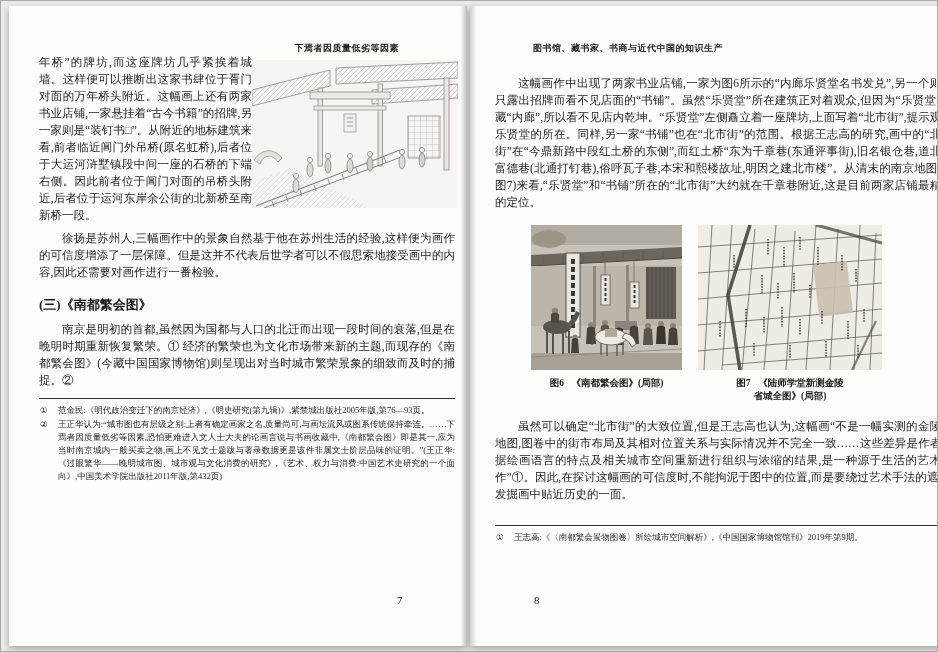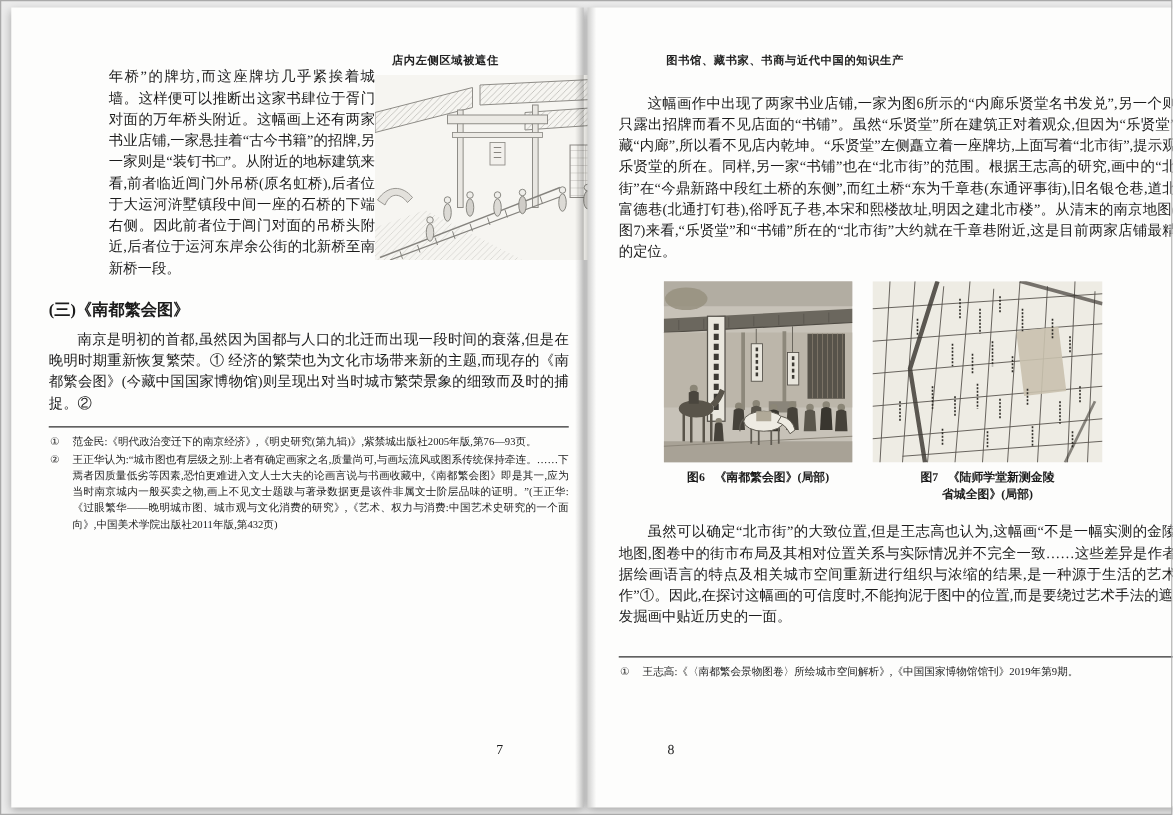--- a/index.html
+++ b/index.html
@@ -32,21 +32,21 @@
   .rh-right{text-align:left;padding-left:38px;}
 
   .body-text{
     font-size:11.5px;line-height:17px;text-align:justify;margin:0;
     color:#1c1c1c;
   }
   .indent{text-indent:2em;}
   .p1full{margin-top:21px;}
 
   .figrow{display:flex;margin-top:0;}
-  .narrow{width:213px;flex:0 0 213px;margin-left:48px;}
+  .narrow{width:213px;flex:0 0 213px;}
   .fig5{margin:6px 0 0 0;width:206px;}
   figure{margin:0;}
   .fig-caption{font-size:9.5px;font-weight:bold;line-height:13px;margin-top:7px;color:#1b1b1b;}
   .fig5cap{padding-left:24px;}
   .caplabel{margin-right:0.8em;}
 
   .p2{margin-top:6px;}
   .section-heading{font-size:13px;font-weight:bold;margin:15px 0 7px 0;line-height:18px;}
 
   .fn-rule{border:none;border-top:1.5px solid #2e2e2e;margin:9px 0 5px 0;}
@@ -69,21 +69,21 @@
 
   svg{display:block;}
 </style>
 </head>
 <body>
 
 <div class="frame"></div>
 
 <div class="page page-left">
   <div class="content">
-    <div class="running-head rh-left">店内左侧区域被遮住</div>
+    <div class="running-head rh-left">下焉者因质量低劣等因素</div>
 
 
     <div class="figrow">
       <p class="body-text narrow">年桥”的牌坊,而这座牌坊几乎紧挨着城墙。这样便可以推断出这家书肆位于胥门对面的万年桥头附近。这幅画上还有两家书业店铺,一家悬挂着“古今书籍”的招牌,另一家则是“装钉书□”。从附近的地标建筑来看,前者临近阊门外吊桥(原名虹桥),后者位于大运河浒墅镇段中间一座的石桥的下端右侧。因此前者位于阊门对面的吊桥头附近,后者位于运河东岸余公街的北新桥至南新桥一段。</p>
       <figure class="fig5">
         <svg width="206" height="148" viewBox="0 0 206 148">
           <defs>
             <pattern id="h5" width="5" height="5" patternUnits="userSpaceOnUse">
                 <path d="M0 5 L5 0" stroke="#b8b6b1" stroke-width="0.6"></path>
               </pattern>
@@ -121,20 +121,21 @@
               <circle cx="150" cy="92" r="2.6" fill="#efeeea"></circle>
             <ellipse cx="170" cy="100" rx="3" ry="7" fill="#d3d1cc"></ellipse>
               <circle cx="170" cy="90" r="2.6" fill="#efeeea"></circle>
             <ellipse cx="44" cy="126" rx="3" ry="7" fill="#dcdad5"></ellipse>
               <circle cx="44" cy="116" r="2.6" fill="#efeeea"></circle>
           </g>
         </svg>
       </figure>
     </div>
 
+    <p class="body-text indent p2">徐扬是苏州人,三幅画作中的景象自然基于他在苏州生活的经验,这样便为画作的可信度增添了一层保障。但是这并不代表后世学者可以不假思索地接受画中的内容,因此还需要对画作进行一番检验。</p>
 
     <div class="section-heading">(三)《南都繁会图》</div>
 
     <p class="body-text indent">南京是明初的首都,虽然因为国都与人口的北迁而出现一段时间的衰落,但是在晚明时期重新恢复繁荣。① 经济的繁荣也为文化市场带来新的主题,而现存的《南都繁会图》(今藏中国国家博物馆)则呈现出对当时城市繁荣景象的细致而及时的捕捉。②</p>
 
     <hr class="fn-rule">
     <div class="footnote">
       <span class="fn-marker">①</span>
       <span>范金民:《明代政治变迁下的南京经济》,《明史研究(第九辑)》,紫禁城出版社2005年版,第76—93页。</span>
     </div>

